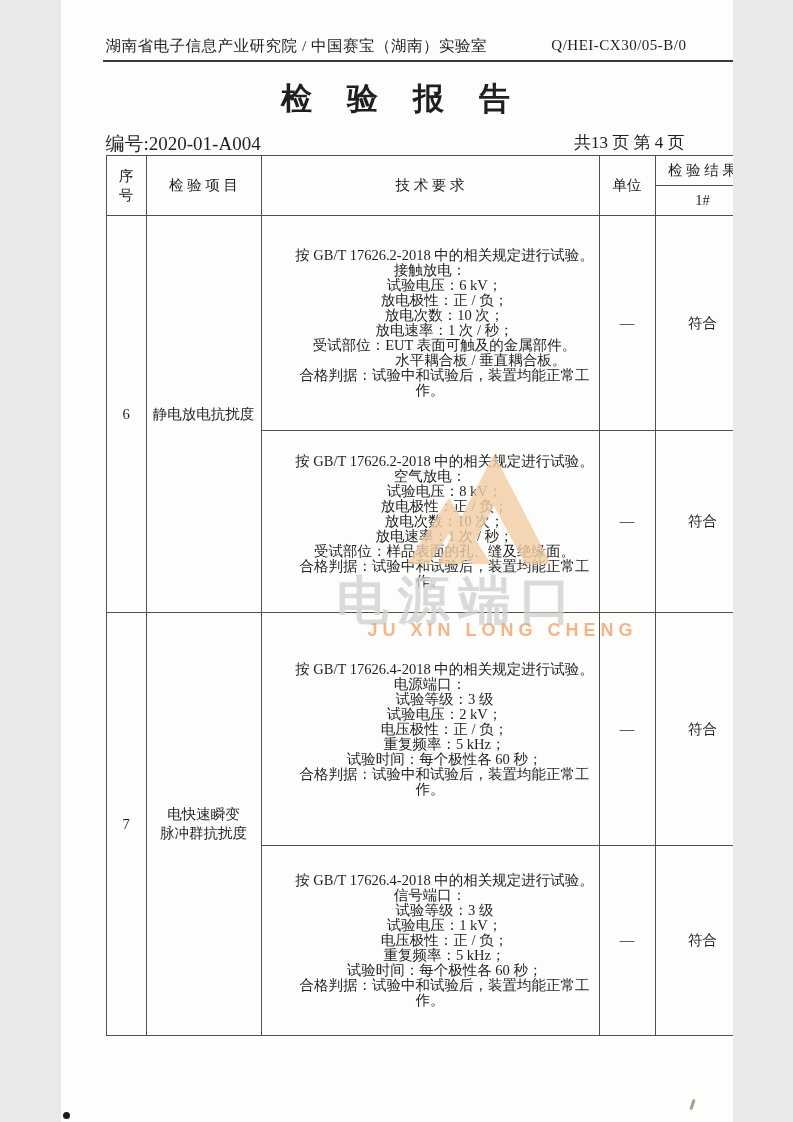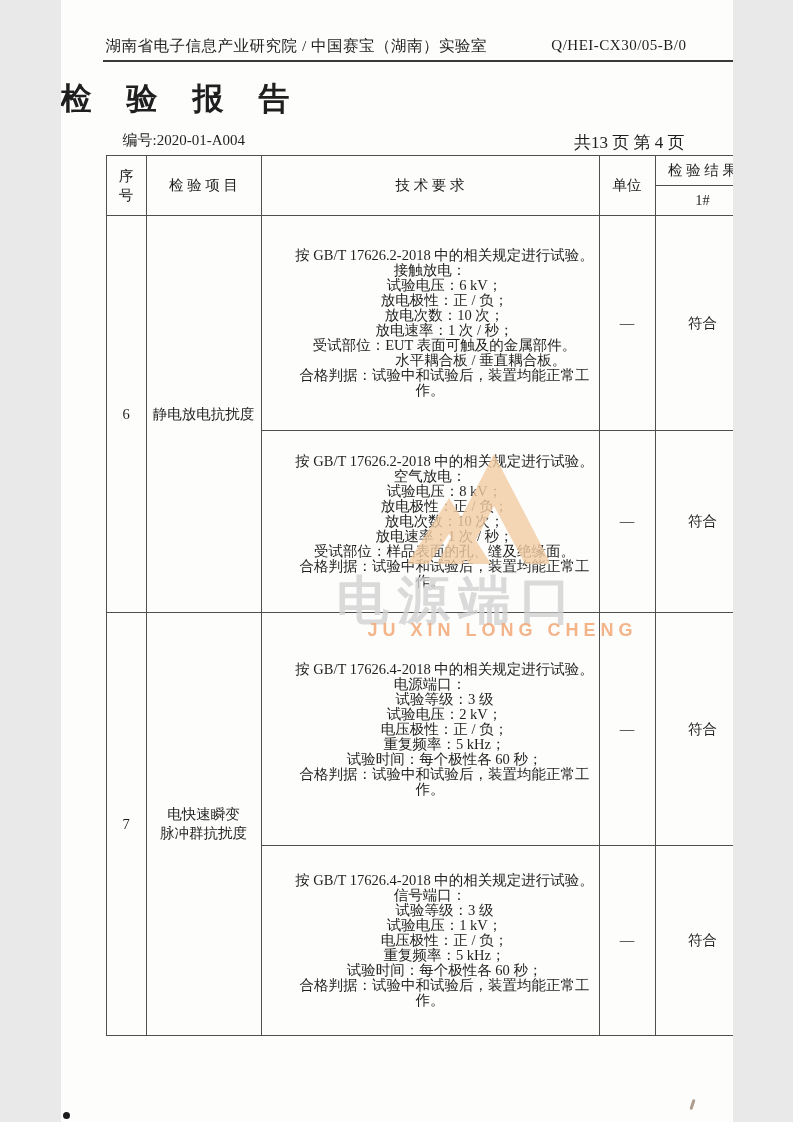--- a/index.html
+++ b/index.html
@@ -6,23 +6,23 @@
   .page {
     position:relative; width:672px; height:1122px; margin:0 auto;
     background:#fdfdfc; overflow:hidden;
     font-family:"Liberation Serif","DejaVu Serif",serif;
     color:#1f1f1f;
   }
   
   .org      { position:absolute; left:45px; top:36px; font-size:15.5px; letter-spacing:.5px; }
   .doccode  { position:absolute; right:46px; top:37px; font-size:15px; letter-spacing:.5px; }
   .hrule    { position:absolute; left:42px; top:60px; width:706px; height:2px; background:#3a3a3a; }
-  .title    { position:absolute; left:0; top:78px; width:100%; 
+  .title    { position:absolute; left:0; top:78px; width:100%; text-align:center;
               font-size:31px; font-weight:bold; letter-spacing:2px; }
-  .refno    { position:absolute; left:45px; top:131px; font-size:15px;margin-left:17px; }
+  .refno    { position:absolute; left:45px; top:131px; font-size:19px; }
   .pageinfo { position:absolute; right:48px; top:131px; font-size:17px; }
   
   table.rep { position:absolute; left:45px; top:155px; width:700px;
               border-collapse:collapse; table-layout:fixed; }
   table.rep th, table.rep td {
     border:1.5px solid #4f4f4f; font-weight:normal; padding:0;
     vertical-align:middle; text-align:center; font-size:14.5px;
     overflow:hidden;
   }
   tr.h30  { height:30px; }

